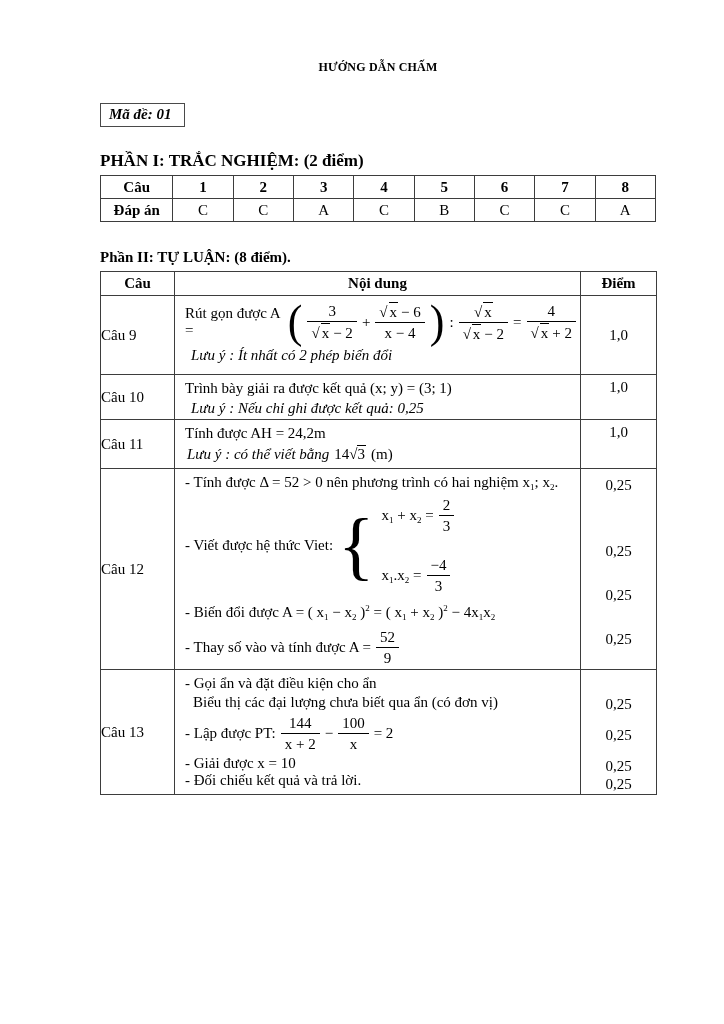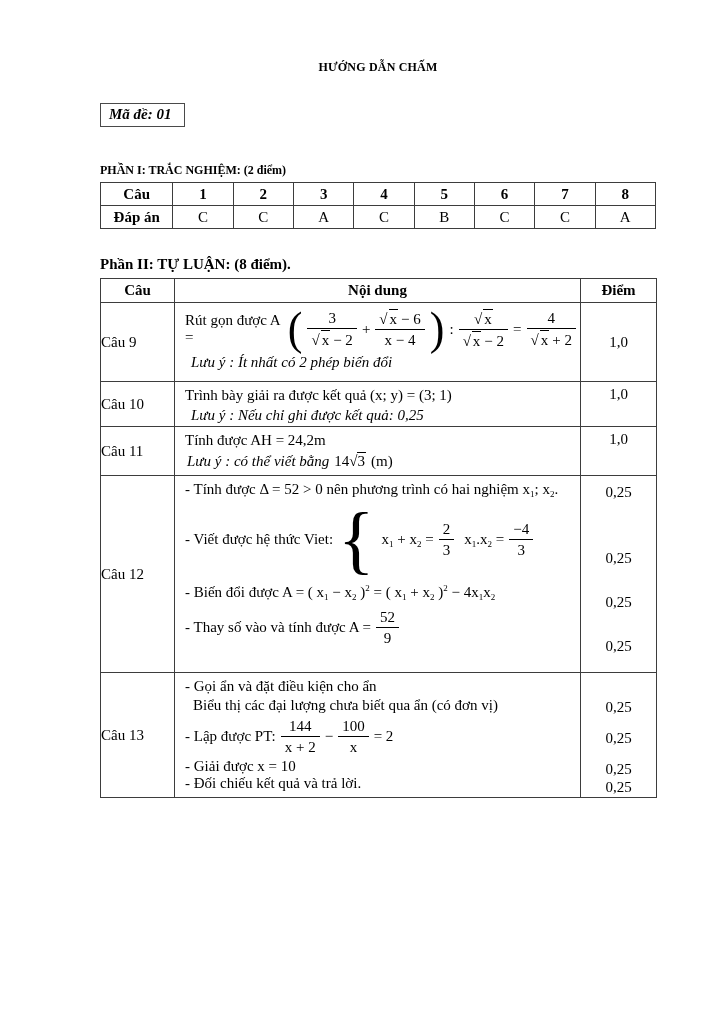--- a/index.html
+++ b/index.html
@@ -8,21 +8,21 @@
     width:724px; height:1024px; background:#ffffff; position:relative;
     font-family:"Liberation Serif", serif; color:#000; font-size:15px;
     overflow:hidden; margin:0 auto;
   }
   .content { position:absolute; left:100px; top:60px; width:556px; }
   .title { text-align:center; font-weight:bold; font-size:12px; letter-spacing:0.2px; }
   .code-box {
     display:inline-block; border:1px solid #4a4a4a; padding:2px 12px 3px 8px;
     font-weight:bold; font-size:15px; margin-top:28px;font-style:italic;
   }
-  .h-part { font-weight:bold; font-size:12px; margin-top:36px; }
+  .h-part { font-weight:bold; font-size:17px; margin-top:24px; }
   .h-part2 { font-weight:bold; font-size:15px; margin-top:27px; }
   table { border-collapse:collapse; table-layout:fixed; width:556px; }
   td { border:1px solid #3d3d3d; }
   
   .mcq { margin-top:4px; }
   .mcq td { height:23px; text-align:center; vertical-align:middle; font-size:15px; }
   .mcq .lbl, .mcq .b { font-weight:bold; }
   
   .essay { margin-top:5px; }
   .essay .hrow td { height:24px; text-align:center; font-weight:bold; vertical-align:middle; }
@@ -38,21 +38,21 @@
   .num, .den { display:flex; justify-content:center; align-items:baseline; gap:3px; padding:0 4px; white-space:nowrap; }
   .num { border-bottom:1px solid #000; padding-bottom:1px; }
   .den { padding-top:1px; }
   .rt { letter-spacing:-1px; }
   .rtb { border-top:1px solid #000; margin-left:-1px; padding:0 1px; }
   .paren { font-size:44px; line-height:1; font-weight:400; transform:scaleY(1.05); align-self:center; }
   .brace { font-size:76px; line-height:0.95; font-weight:400; align-self:center; margin-right:2px; }
   .note { font-style:italic; margin:3px 0 0 6px; }
   .note-line { display:flex; align-items:center; gap:5px; margin:4px 0 0 2px; }
   .it { font-style:italic; }
-  .sys { display:flex; flex-direction:row; gap:10px; }
+  .sys { display:flex; flex-direction:column; gap:21px; }
   .sys .eq { display:flex; align-items:center; gap:5px; }
   sub { font-size:9px; vertical-align:-3px; line-height:0; }
   sup { font-size:9px; vertical-align:6px; line-height:0; }
   .ln { margin-top:3px; }
   .ln-ind { margin:2px 0 0 8px; }
 </style>
 </head>
 <body>
 
 <div class="page">

